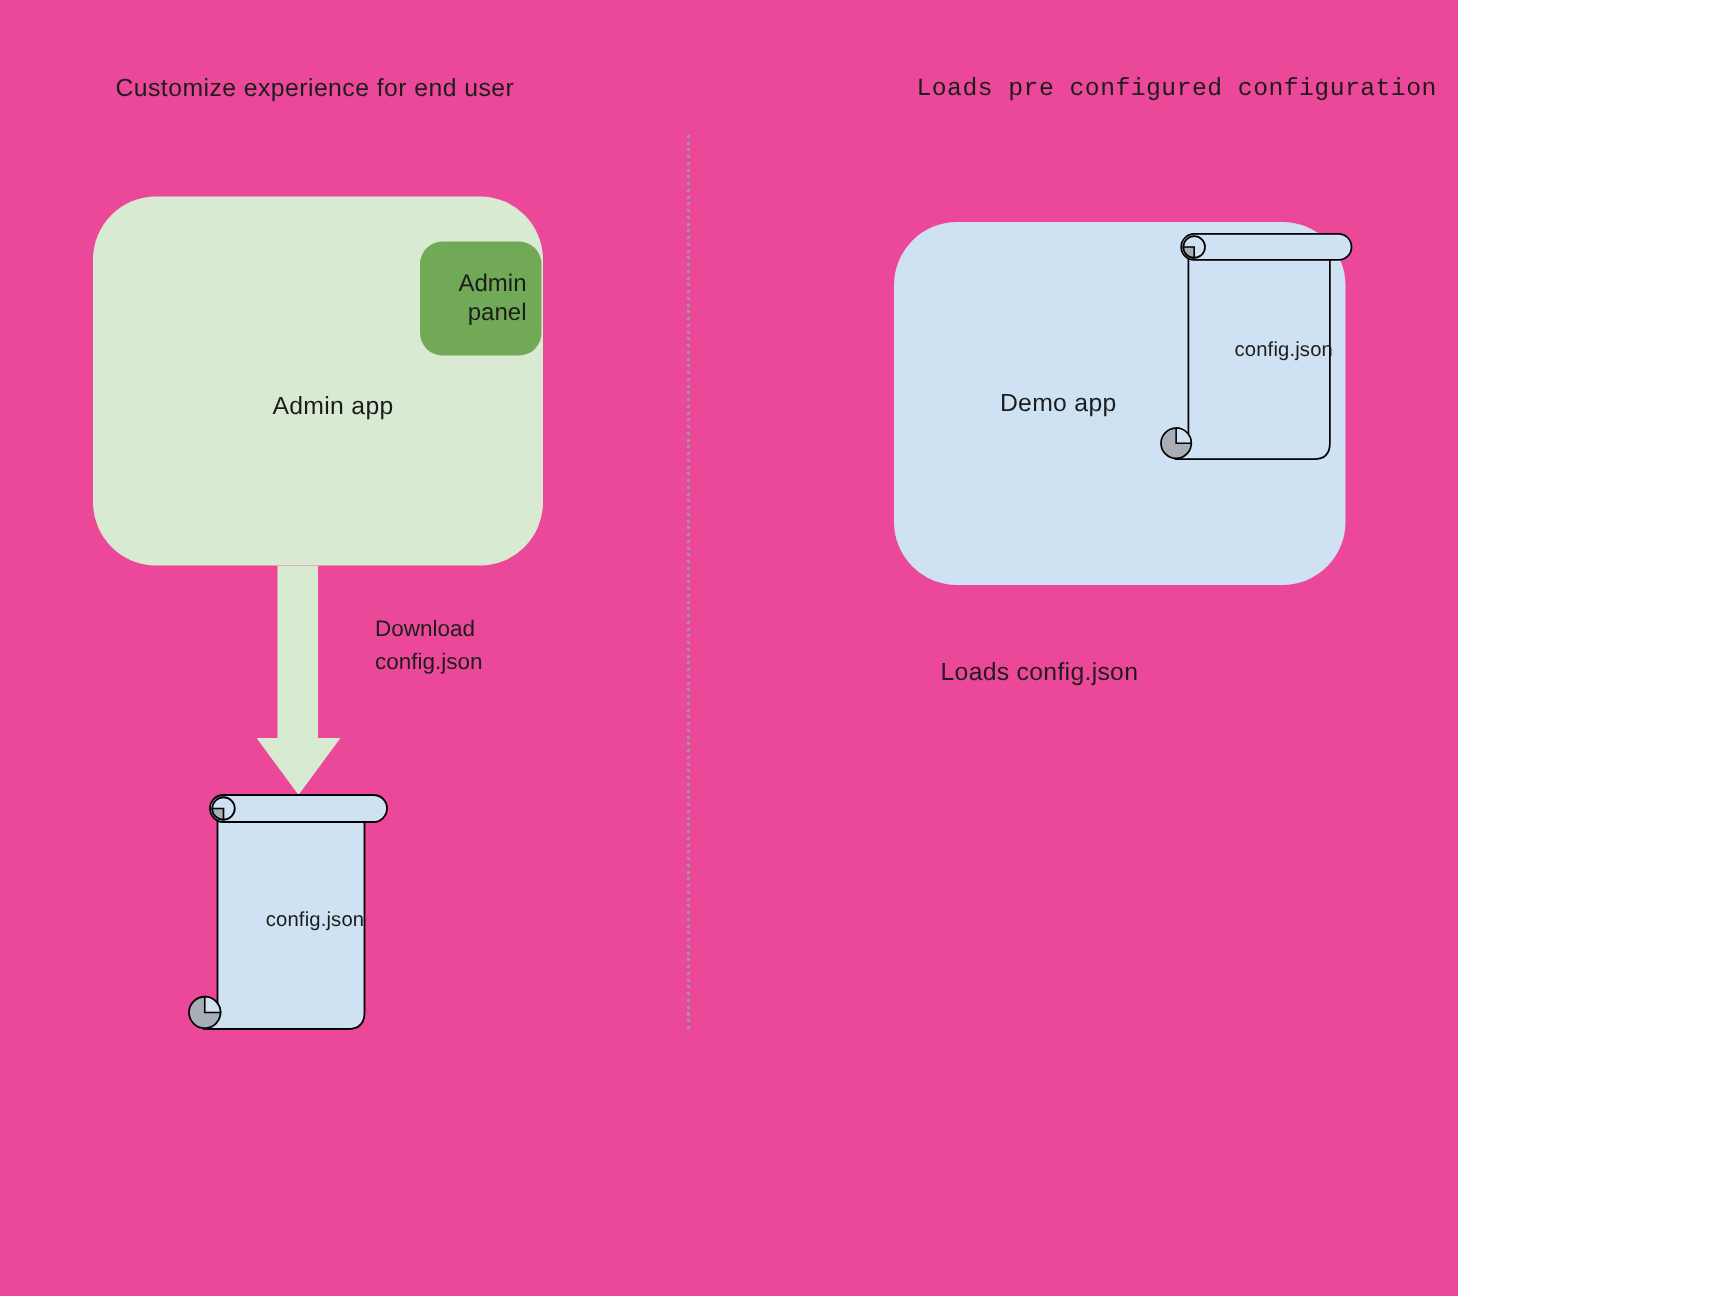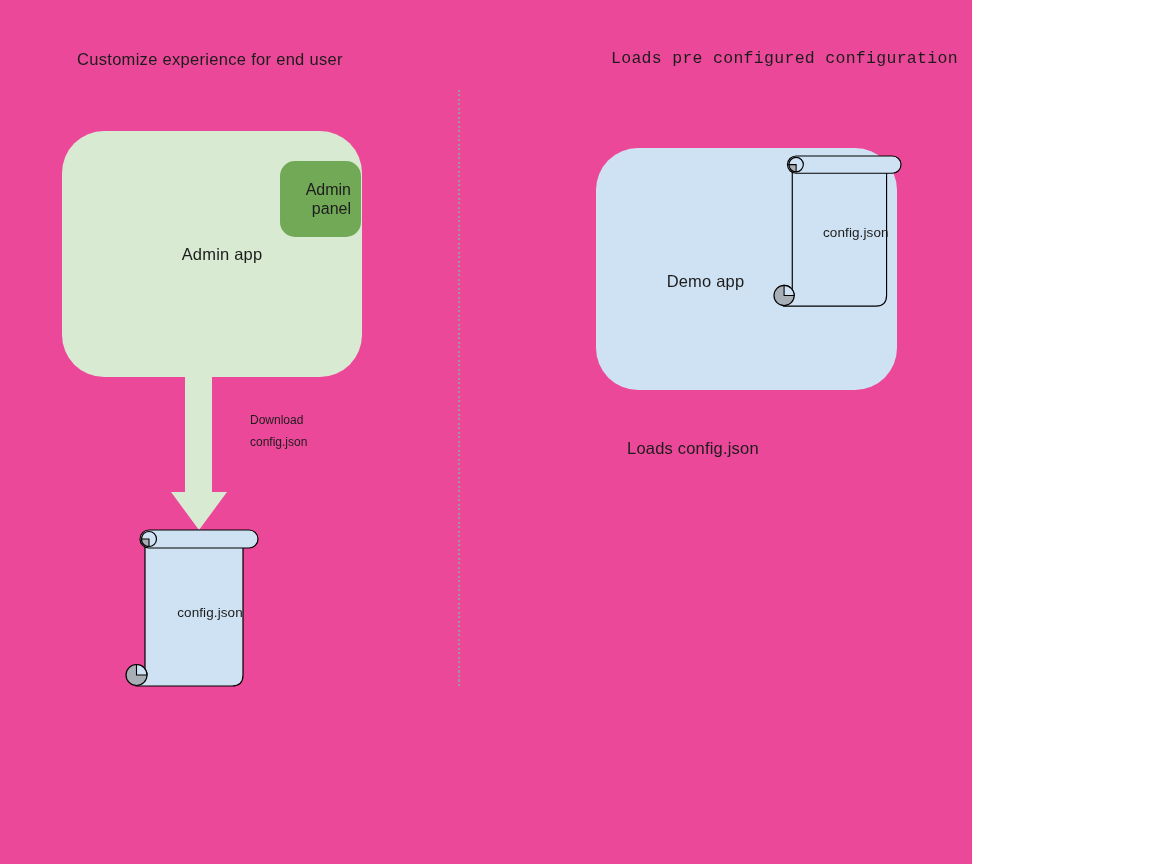--- a/index.html
+++ b/index.html
@@ -17,30 +17,30 @@
   }
   .title-left{left:77px;}
   .title-right{left:611px;font-family:Liberation Mono, monospace;}
   .app-box{position:absolute;border-radius:42px;}
   .admin-box{left:62px;top:131px;width:300px;height:246px;background:var(--light-green);}
   .demo-box{left:596px;top:148px;width:301px;height:242px;background:var(--light-blue);}
   .app-label{
     position:absolute;display:flex;align-items:center;justify-content:center;
     font-size:16.5px;letter-spacing:.2px;
   }
-  .admin-label{left:0;top:0;width:100%;height:100%;padding-left:20px;}
-  .demo-label{left:0;top:12px;width:208px;height:100%;padding-left:11px;}
+  .admin-label{left:0;top:17px;width:100%;height:100%;padding-left:20px;}
+  .demo-label{left:0;top:0;width:208px;height:100%;padding-left:11px;}
   .admin-panel{
     position:absolute;left:218px;top:6px;width:81px;height:76px;border-radius:15px;
     background:var(--green);display:flex;align-items:center;justify-content:center;
     text-align:right;font-size:16px;line-height:19px;padding:4px 10px;margin-top:24px;
   }
   .down-arrow{position:absolute;left:171px;top:377px;width:56px;height:153px;}
   .download-label{
-    position:absolute;left:250px;top:409px;width:98px;font-size:12px;line-height:22px;
+    position:absolute;left:250px;top:409px;width:98px;font-size:15px;line-height:22px;
   }
   .scroll-wrap{position:absolute;}
   .scroll-left{left:124px;top:529px;width:136px;height:159px;}
   .scroll-right{left:771px;top:155px;width:133px;height:153px;}
   .scroll-label{
     position:absolute;text-align:center;font-size:13.5px;letter-spacing:.1px;padding-left:32px;
   }
   .scroll-label-left{left:21px;top:76px;width:98px;}
   .scroll-label-right{left:20px;top:70px;width:94px;}
   .divider{

